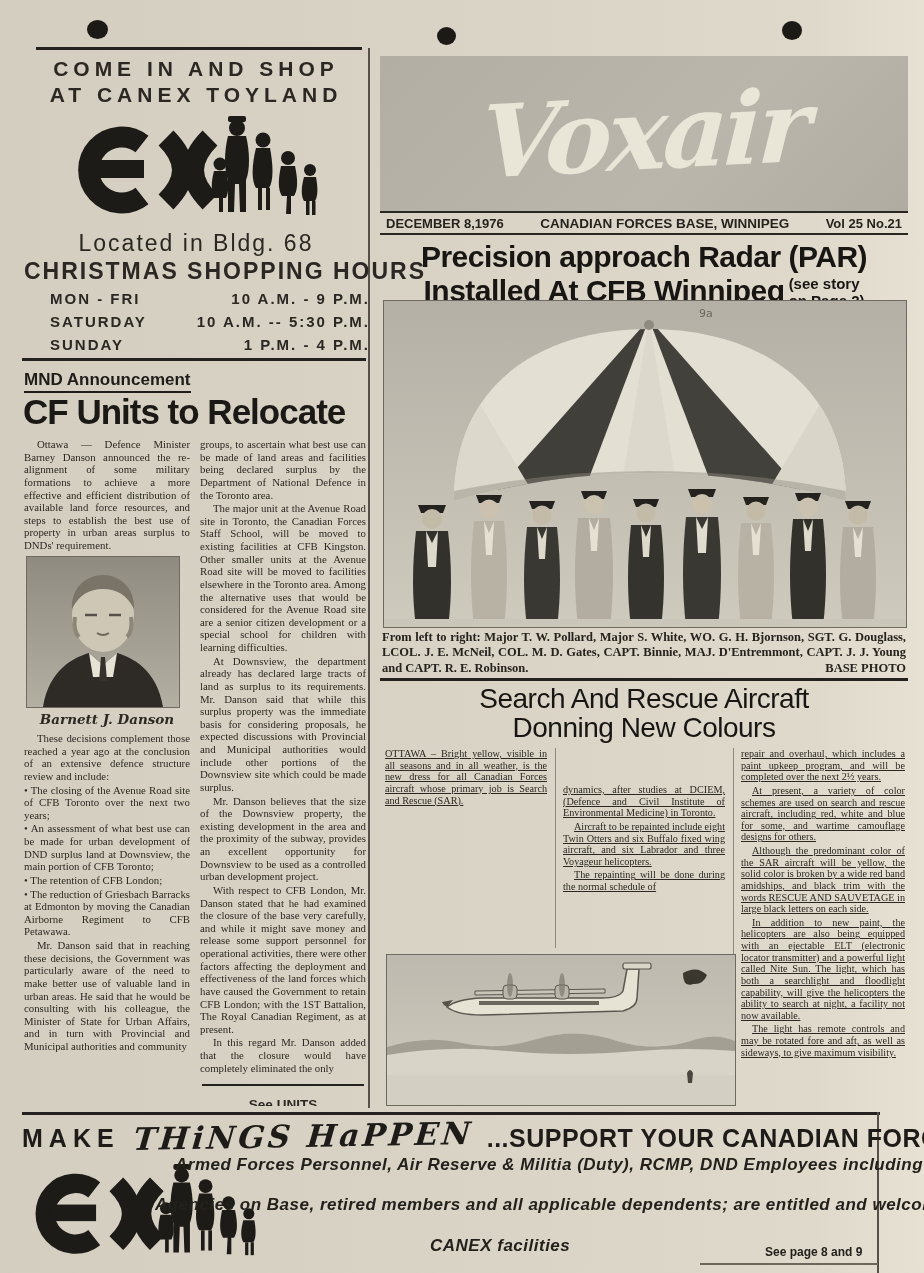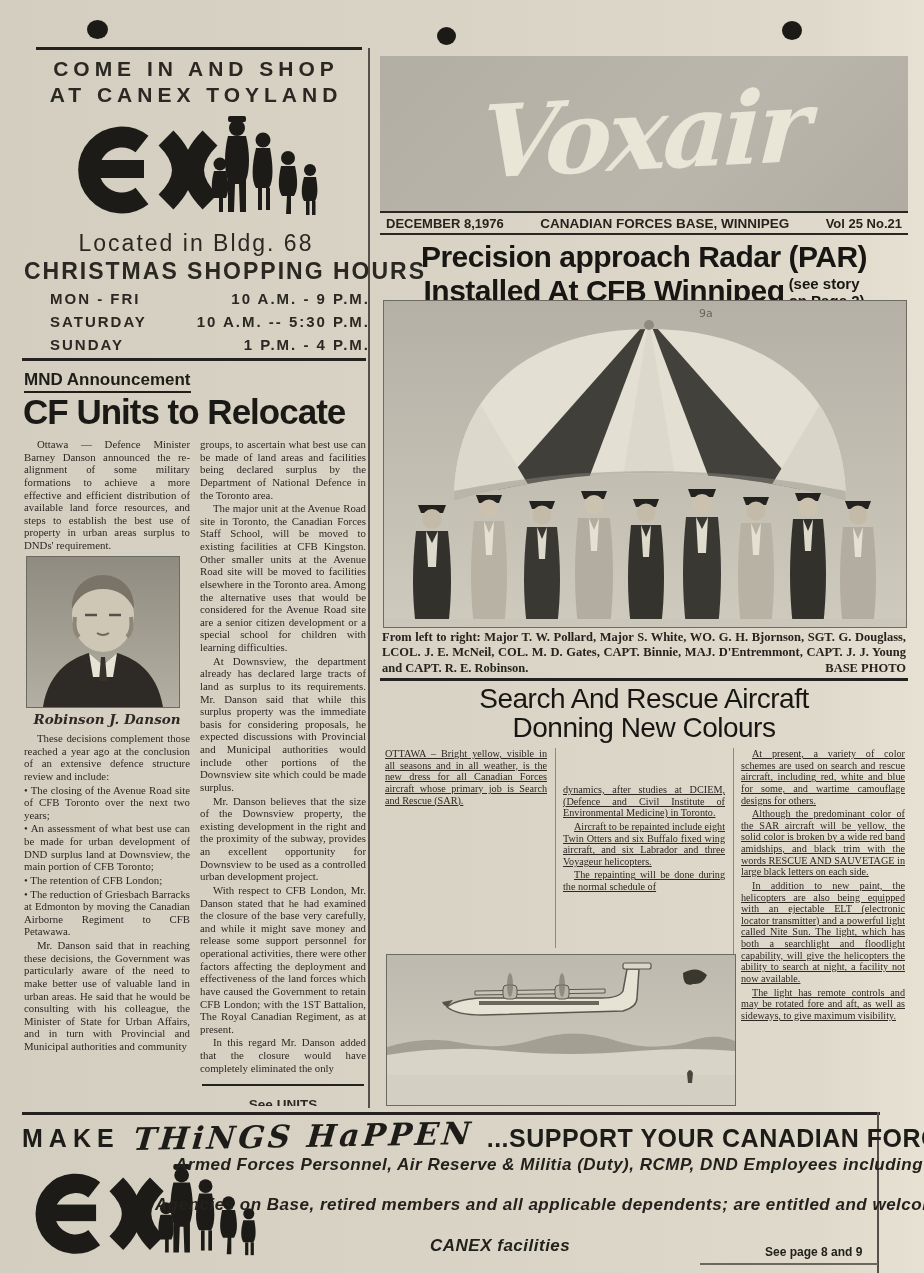--- a/index.html
+++ b/index.html
@@ -170,34 +170,34 @@
         <ellipse cx="76" cy="58" rx="31" ry="37" fill="#cfc7b5"></ellipse>
         <path d="M45,52 C44,30 60,18 76,18 C92,18 108,30 107,52 C100,38 90,32 76,32 C62,32 52,38 45,52 Z" fill="#7a7468"></path>
         <path d="M48,60 q-2,14 4,20 M104,60 q2,14 -4,20" stroke="#8d877a" stroke-width="4" fill="none"></path>
         <line x1="58" y1="58" x2="70" y2="58" stroke="#55504a" stroke-width="2.5"></line>
         <line x1="82" y1="58" x2="94" y2="58" stroke="#55504a" stroke-width="2.5"></line>
         <path d="M70,76 q6,4 12,0" stroke="#6e685c" stroke-width="2" fill="none"></path>
         <path d="M16,150 C22,112 48,100 62,96 L76,108 L90,96 C104,100 130,112 136,150 Z" fill="#2e2b26"></path>
         <path d="M62,96 L76,108 L90,96 L86,120 L66,120 Z" fill="#e6e2d4"></path>
         <path d="M74,100 L78,100 L80,124 L72,124 Z" fill="#35322c"></path>
       </svg>
-      <div class="portrait-cap">Robinson J. Danson</div>
+      <div class="portrait-cap">Barnett J. Danson</div>
       <p>These decisions complement those reached a year ago at the conclusion of an extensive defence structure review and include:</p>
       <p class="nind">• The closing of the Avenue Road site of CFB Toronto over the next two years;</p>
       <p class="nind">• An assessment of what best use can be made for urban development of DND surplus land at Downsview, the main portion of CFB Toronto;</p>
       <p class="nind">• The retention of CFB London;</p>
       <p class="nind">• The reduction of Griesbach Barracks at Edmonton by moving the Canadian Airborne Regiment to CFB Petawawa.</p>
       <p>Mr. Danson said that in reaching these decisions, the Government was particularly aware of the need to make better use of valuable land in urban areas. He said that he would be consulting with his colleague, the Minister of State for Urban Affairs, and in turn with Provincial and Municipal authorities and community</p>
     </div>
 
     <div class="ncol" style="left:200px;top:438px;width:166px;height:668px;">
       <p class="nind">groups, to ascertain what best use can be made of land areas and facilities being declared surplus by the Department of National Defence in the Toronto area.</p>
       <p>The major unit at the Avenue Road site in Toronto, the Canadian Forces Staff School, will be moved to existing facilities at CFB Kingston. Other smaller units at the Avenue Road site will be moved to facilities elsewhere in the Toronto area. Among the alternative uses that would be considered for the Avenue Road site are a senior citizen development or a special school for children with learning difficulties.</p>
       <p>At Downsview, the department already has declared large tracts of land as surplus to its requirements. Mr. Danson said that while this surplus property was the immediate basis for considering proposals, he expected discussions with Provincial and Municipal authorities would include other portions of the Downsview site which could be made surplus.</p>
-      <p>Mr. Danson believes that the size of the Downsview property, the existing development in the right and the proximity of the subway, provides an excellent opportunity for Downsview to be used as a controlled urban development project.</p>
+      <p>Mr. Danson believes that the size of the Downsview property, the existing development in the area and the proximity of the subway, provides an excellent opportunity for Downsview to be used as a controlled urban development project.</p>
       <p>With respect to CFB London, Mr. Danson stated that he had examined the closure of the base very carefully, and while it might save money and release some support personnel for operational activities, there were other factors affecting the deployment and effectiveness of the land forces which have caused the Government to retain CFB London; with the 1ST Battalion, The Royal Canadian Regiment, as at present.</p>
       <p>In this regard Mr. Danson added that the closure would have completely eliminated the only</p>
       <div class="jump-rule"></div>
       <div class="jump">
         <div>See UNITS</div>
 
       </div>
     </div>
   </section>
 
@@ -324,20 +324,21 @@
     <p class="nind">OTTAWA – Bright yellow, visible in all seasons and in all weather, is the new dress for all Canadian Forces aircraft whose primary job is Search and Rescue (SAR).</p>
   </div>
   <div class="vrule" style="left:555px;top:748px;height:200px;width:1px;background:#8d897e;"></div>
   <div class="sarcol" style="left:563px;top:784px;width:162px;height:200px;">
     <p class="nind">dynamics, after studies at DCIEM, (Defence and Civil Institute of Environmental Medicine) in Toronto.</p>
     <p>Aircraft to be repainted include eight Twin Otters and six Buffalo fixed wing aircraft, and six Labrador and three Voyageur helicopters.</p>
     <p>The repainting will be done during the normal schedule of</p>
   </div>
   <div class="vrule" style="left:733px;top:748px;height:358px;width:1px;background:#8d897e;"></div>
   <div class="sarcol" style="left:741px;top:748px;width:164px;height:360px;">
+    <p class="nind">repair and overhaul, which includes a paint upkeep program, and will be completed over the next 2½ years.</p>
     <p>At present, a variety of color schemes are used on search and rescue aircraft, including red, white and blue for some, and wartime camouflage designs for others.</p>
     <p>Although the predominant color of the SAR aircraft will be yellow, the solid color is broken by a wide red band amidships, and black trim with the words RESCUE AND SAUVETAGE in large black letters on each side.</p>
     <p>In addition to new paint, the helicopters are also being equipped with an ejectable ELT (electronic locator transmitter) and a powerful light called Nite Sun. The light, which has both a searchlight and floodlight capability, will give the helicopters the ability to search at night, a facility not now available.</p>
     <p>The light has remote controls and may be rotated fore and aft, as well as sideways, to give maximum visibility.</p>
   </div>
 
   <figure class="photo" style="left:386px;top:954px;width:348px;height:150px;margin:0;">
     <svg width="348" height="150" viewBox="0 0 348 150">
       <defs>
         <linearGradient id="sky2" x1="0" y1="0" x2="0" y2="1">

